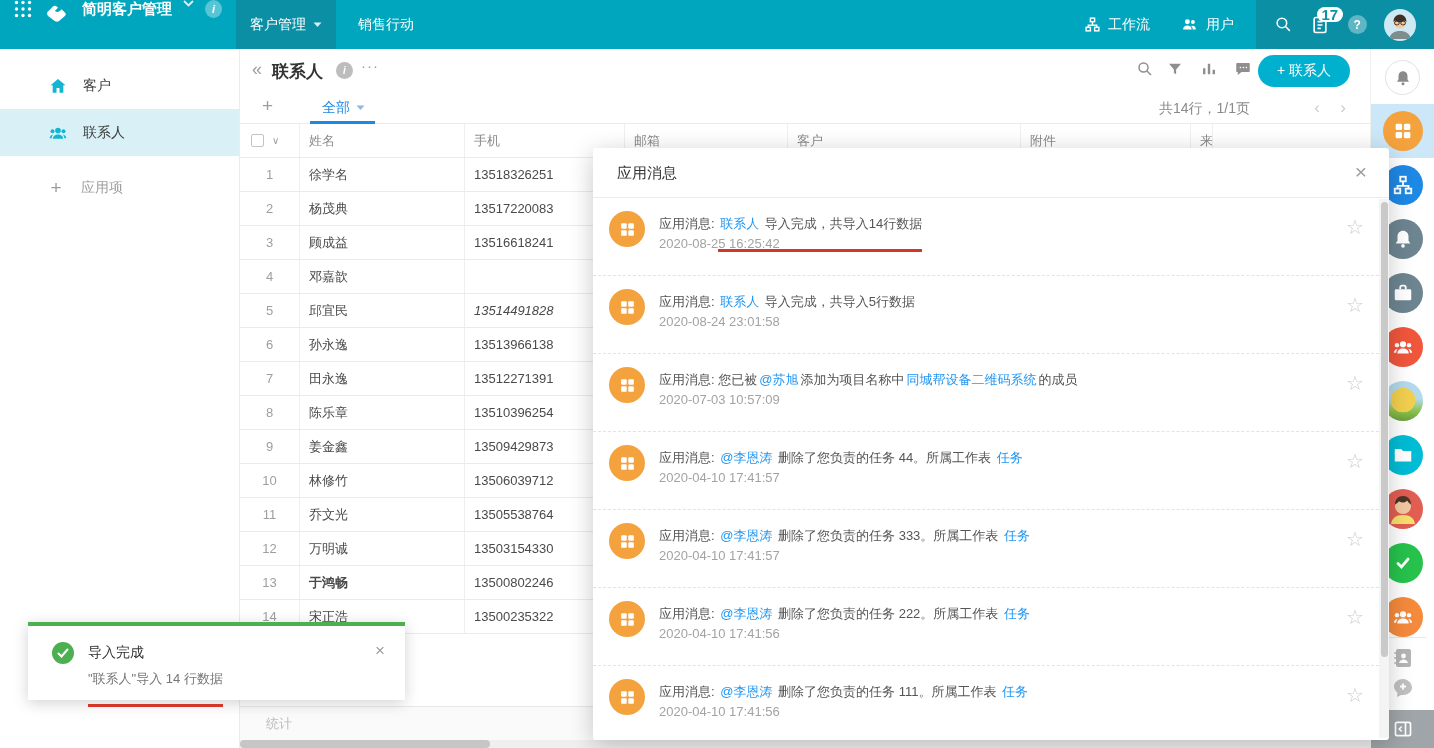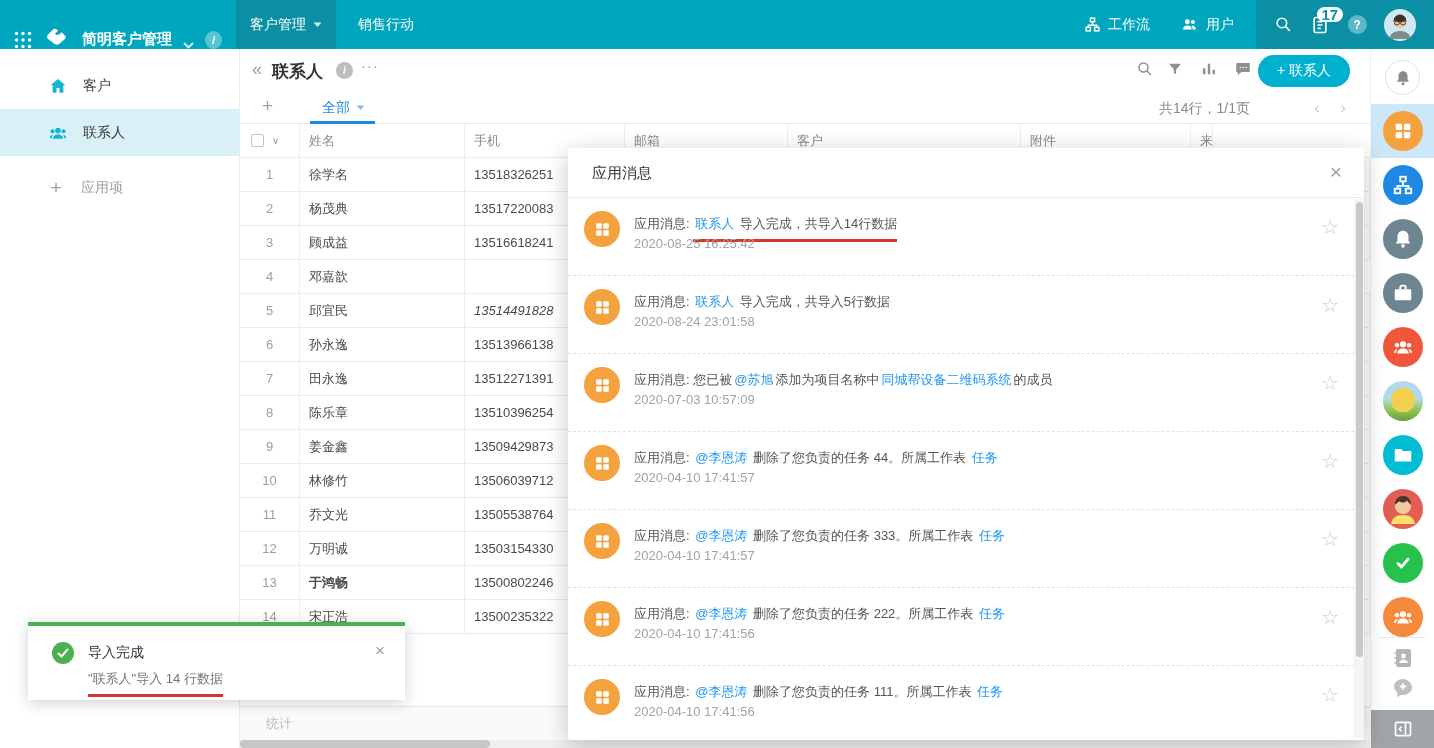--- a/index.html
+++ b/index.html
@@ -1,21 +1,21 @@
 <!DOCTYPE html>
 <html><head>
 <meta charset="utf-8">
 <style>
 *{margin:0;padding:0;box-sizing:border-box}
 html,body{width:1434px;height:748px;overflow:hidden}
 body{position:relative;font-family:"Liberation Sans","DejaVu Sans",sans-serif;background:#fff;color:#333}
 svg{display:block}
 
 .topbar{position:absolute;top:0;left:0;right:0;height:49px;background:#00a6be;display:flex;align-items:stretch;color:#fff;z-index:20}
-.tb-left{display:flex;align-items:flex-end;gap:11px;padding:0 14px;width:236px}
+.tb-left{display:flex;align-items:flex-start;gap:11px;padding:0 14px;width:236px}
 .appname{font-size:15px;font-weight:bold;white-space:nowrap}
 .wchev svg{opacity:.85}
 .tinfo{width:18px;height:18px;border-radius:50%;background:rgba(255,255,255,.35);color:#fff;font-size:11px;font-weight:bold;display:flex;align-items:center;justify-content:center;font-style:italic}
 .tb-tab{width:100px;display:flex;align-items:center;justify-content:center;gap:7px;font-size:14px;cursor:pointer}
 .tb-tab.active{background:#0a8fa5}
 .tb-spacer{flex:1}
 .tb-nav{display:flex;align-items:center;gap:30px;font-size:14px;margin-right:22px}
 .navitem{display:flex;align-items:center;gap:7px}
 .tb-right{width:178px;background:#0a8fa5;display:flex;align-items:center;justify-content:space-evenly}
 .tb-ico{position:relative}
@@ -67,37 +67,37 @@
 .rcircle svg{width:22px;height:22px}
 .rcircle.pooh{background:radial-gradient(circle at 50% 48%,#f2cf4e 0 42%,rgba(0,0,0,0) 43%),linear-gradient(180deg,#b3d9ec 0%,#b3d9ec 45%,#8bc34a 75%,#6b9e3f 100%)}
 .rcircle.kid{background:#e25d52}
 .rcircle.kid svg{width:40px;height:40px}
 .rdiv{position:absolute;left:8px;right:8px;top:588px;border-top:1px solid #e9e9e9}
 .rsmall{position:absolute;left:20px;width:24px;height:24px}
 .rsmall svg{width:24px;height:24px}
 .rbottom{position:absolute;bottom:0;left:0;width:64px;height:38px;background:#9fa5a8;display:flex;align-items:center;justify-content:center;cursor:pointer}
 .rbottom svg{width:20px;height:20px}
 
-.modal{position:absolute;left:568px;top:148px;width:796px;height:592px;background:#fff;border-radius:3px;box-shadow:0 5px 24px rgba(0,0,0,.22);z-index:30}
+.modal{position:absolute;left:593px;top:148px;width:796px;height:592px;background:#fff;border-radius:3px;box-shadow:0 5px 24px rgba(0,0,0,.22);z-index:30}
 .mhead{position:relative;height:50px;border-bottom:1px solid #ececec}
 .mtitle{position:absolute;left:24px;top:16px;font-size:15px;color:#333}
 .mtabs{position:absolute;left:330px;top:0;height:50px;display:flex;gap:42px;align-items:center;font-size:14px}
 .mtab-all{color:#1e88e5;display:flex;align-items:center;gap:6px;height:100%;position:relative;cursor:pointer}
 .mtab-all::after{content:"";position:absolute;left:-6px;right:-6px;bottom:0;height:3px;background:#1e88e5}
 .mtab-star{color:#9e9e9e;cursor:pointer}
 .mclose{position:absolute;right:22px;top:12px;font-size:21px;color:#9e9e9e;cursor:pointer}
 .mlist{position:absolute;top:50px;left:0;right:0;bottom:0;overflow:hidden}
 .msg{position:relative;height:78px;border-bottom:1px dashed #e3e3e3;padding:17px 60px 0 66px}
 .micon{position:absolute;left:16px;top:13px;width:36px;height:36px;border-radius:50%;background:#f4a23d;display:flex;align-items:center;justify-content:center}
 .micon svg{width:19px;height:19px}
 .mline{font-size:13px;color:#555;white-space:nowrap}
 .mlink{color:#2196f3;margin:0 2px;cursor:pointer}
 .mtime{margin-top:3px;font-size:13px;color:#a3a3a3}
 .mstar{position:absolute;right:25px;top:17px;font-size:20px;color:#ccc;cursor:pointer}
-.ured{border-bottom:3px solid #d5362a;padding-bottom:8px}
+.ured{border-bottom:3px solid #d5362a;padding-bottom:18px}
 .mtrack{position:absolute;top:51px;right:0;bottom:2px;width:10px;background:#f4f4f4}
 .mthumb{position:absolute;top:3px;right:1px;width:7px;height:455px;border-radius:4px;background:#c9c9c9}
 
 .toast{position:absolute;left:28px;top:622px;width:377px;height:78px;background:#fff;border-top:4px solid #4caf50;box-shadow:0 3px 14px rgba(0,0,0,.18);z-index:40}
 .tcheck{position:absolute;left:24px;top:16px;width:22px;height:22px;border-radius:50%;background:#4caf50;display:flex;align-items:center;justify-content:center}
 .tcheck svg{width:12px;height:12px}
 .ttitle{position:absolute;left:60px;top:18px;font-size:14px;color:#333}
 .tclose{position:absolute;right:20px;top:15px;font-size:17px;color:#9e9e9e;cursor:pointer}
 .tmsg{position:absolute;left:60px;top:44px;font-size:13px;color:#757575}
 </style>

